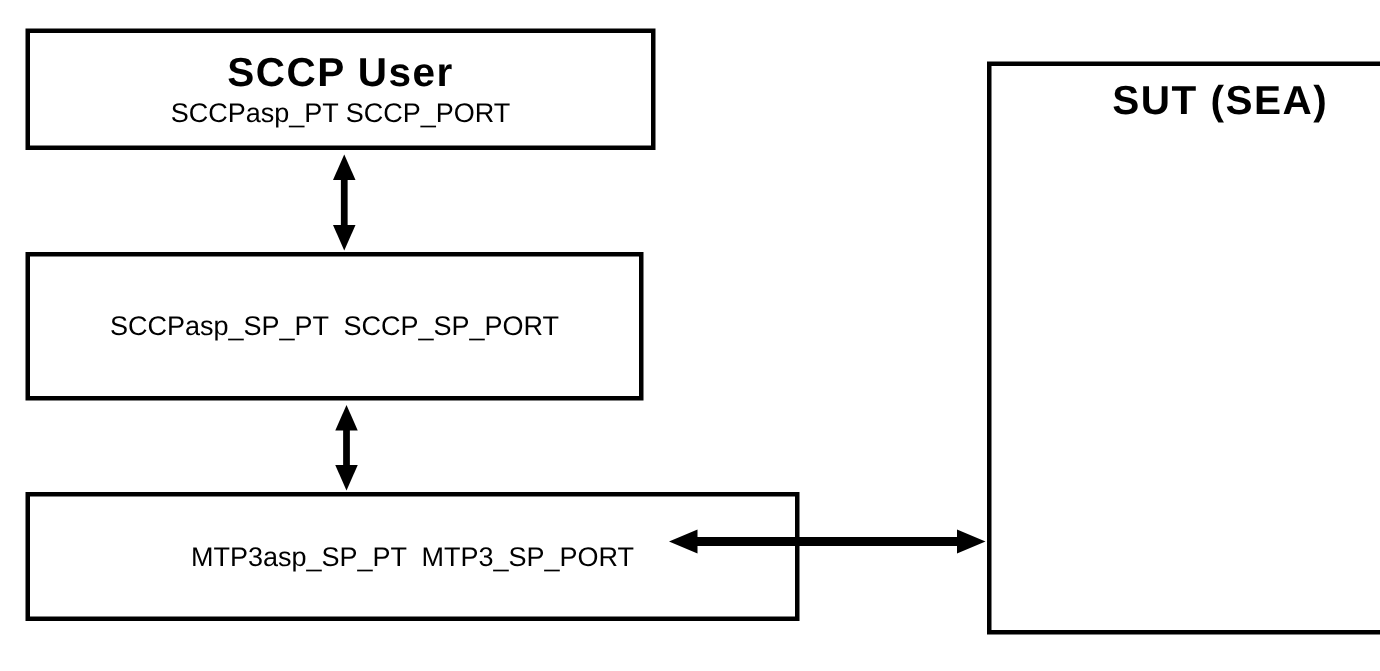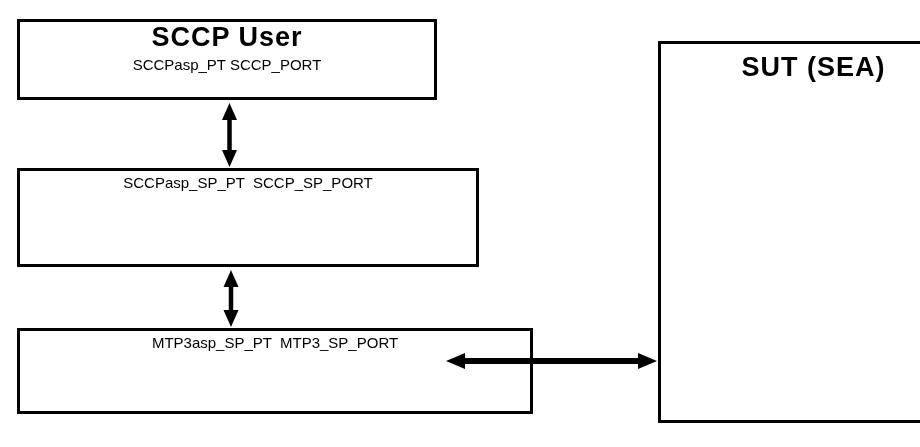--- a/index.html
+++ b/index.html
@@ -17,36 +17,37 @@
     overflow: hidden;
   }
   .node {
     position: absolute;
     box-sizing: border-box;
     border: 3px solid #000000;
     background: #ffffff;
     display: flex;
     flex-direction: column;
     align-items: center;
+    justify-content: center;
     text-align: center;
   }
   .node-title {
     font-weight: bold;
     font-size: 27px;
     line-height: 31px;
     letter-spacing: 1px;
     white-space: pre;
   }
   .node-ports {
-    font-size: 15px;
+    font-size: 18px;
     line-height: 23px;
     white-space: pre;
   }
   #box-sccp-user { left: 17px; top: 19px;  width: 420px; height: 81px; }
-  #box-sccp      { left: 17px; top: 168px; width: 462px; height: 99px; }
+  #box-sccp      { left: 17px; top: 168px; width: 412px; height: 99px; }
   #box-system    { left: 17px; top: 328px; width: 516px; height: 86px; }
   #box-sut       { left: 658px; top: 41px; width: 272px; height: 382px;
                    justify-content: flex-start; padding-top: 8px; padding-left: 39px; }
   .arrow-layer {
     position: absolute;
     left: 0; top: 0;
     width: 920px; height: 447px;
     pointer-events: none;
   }
   .arrow-layer line    { stroke: #000000; }

